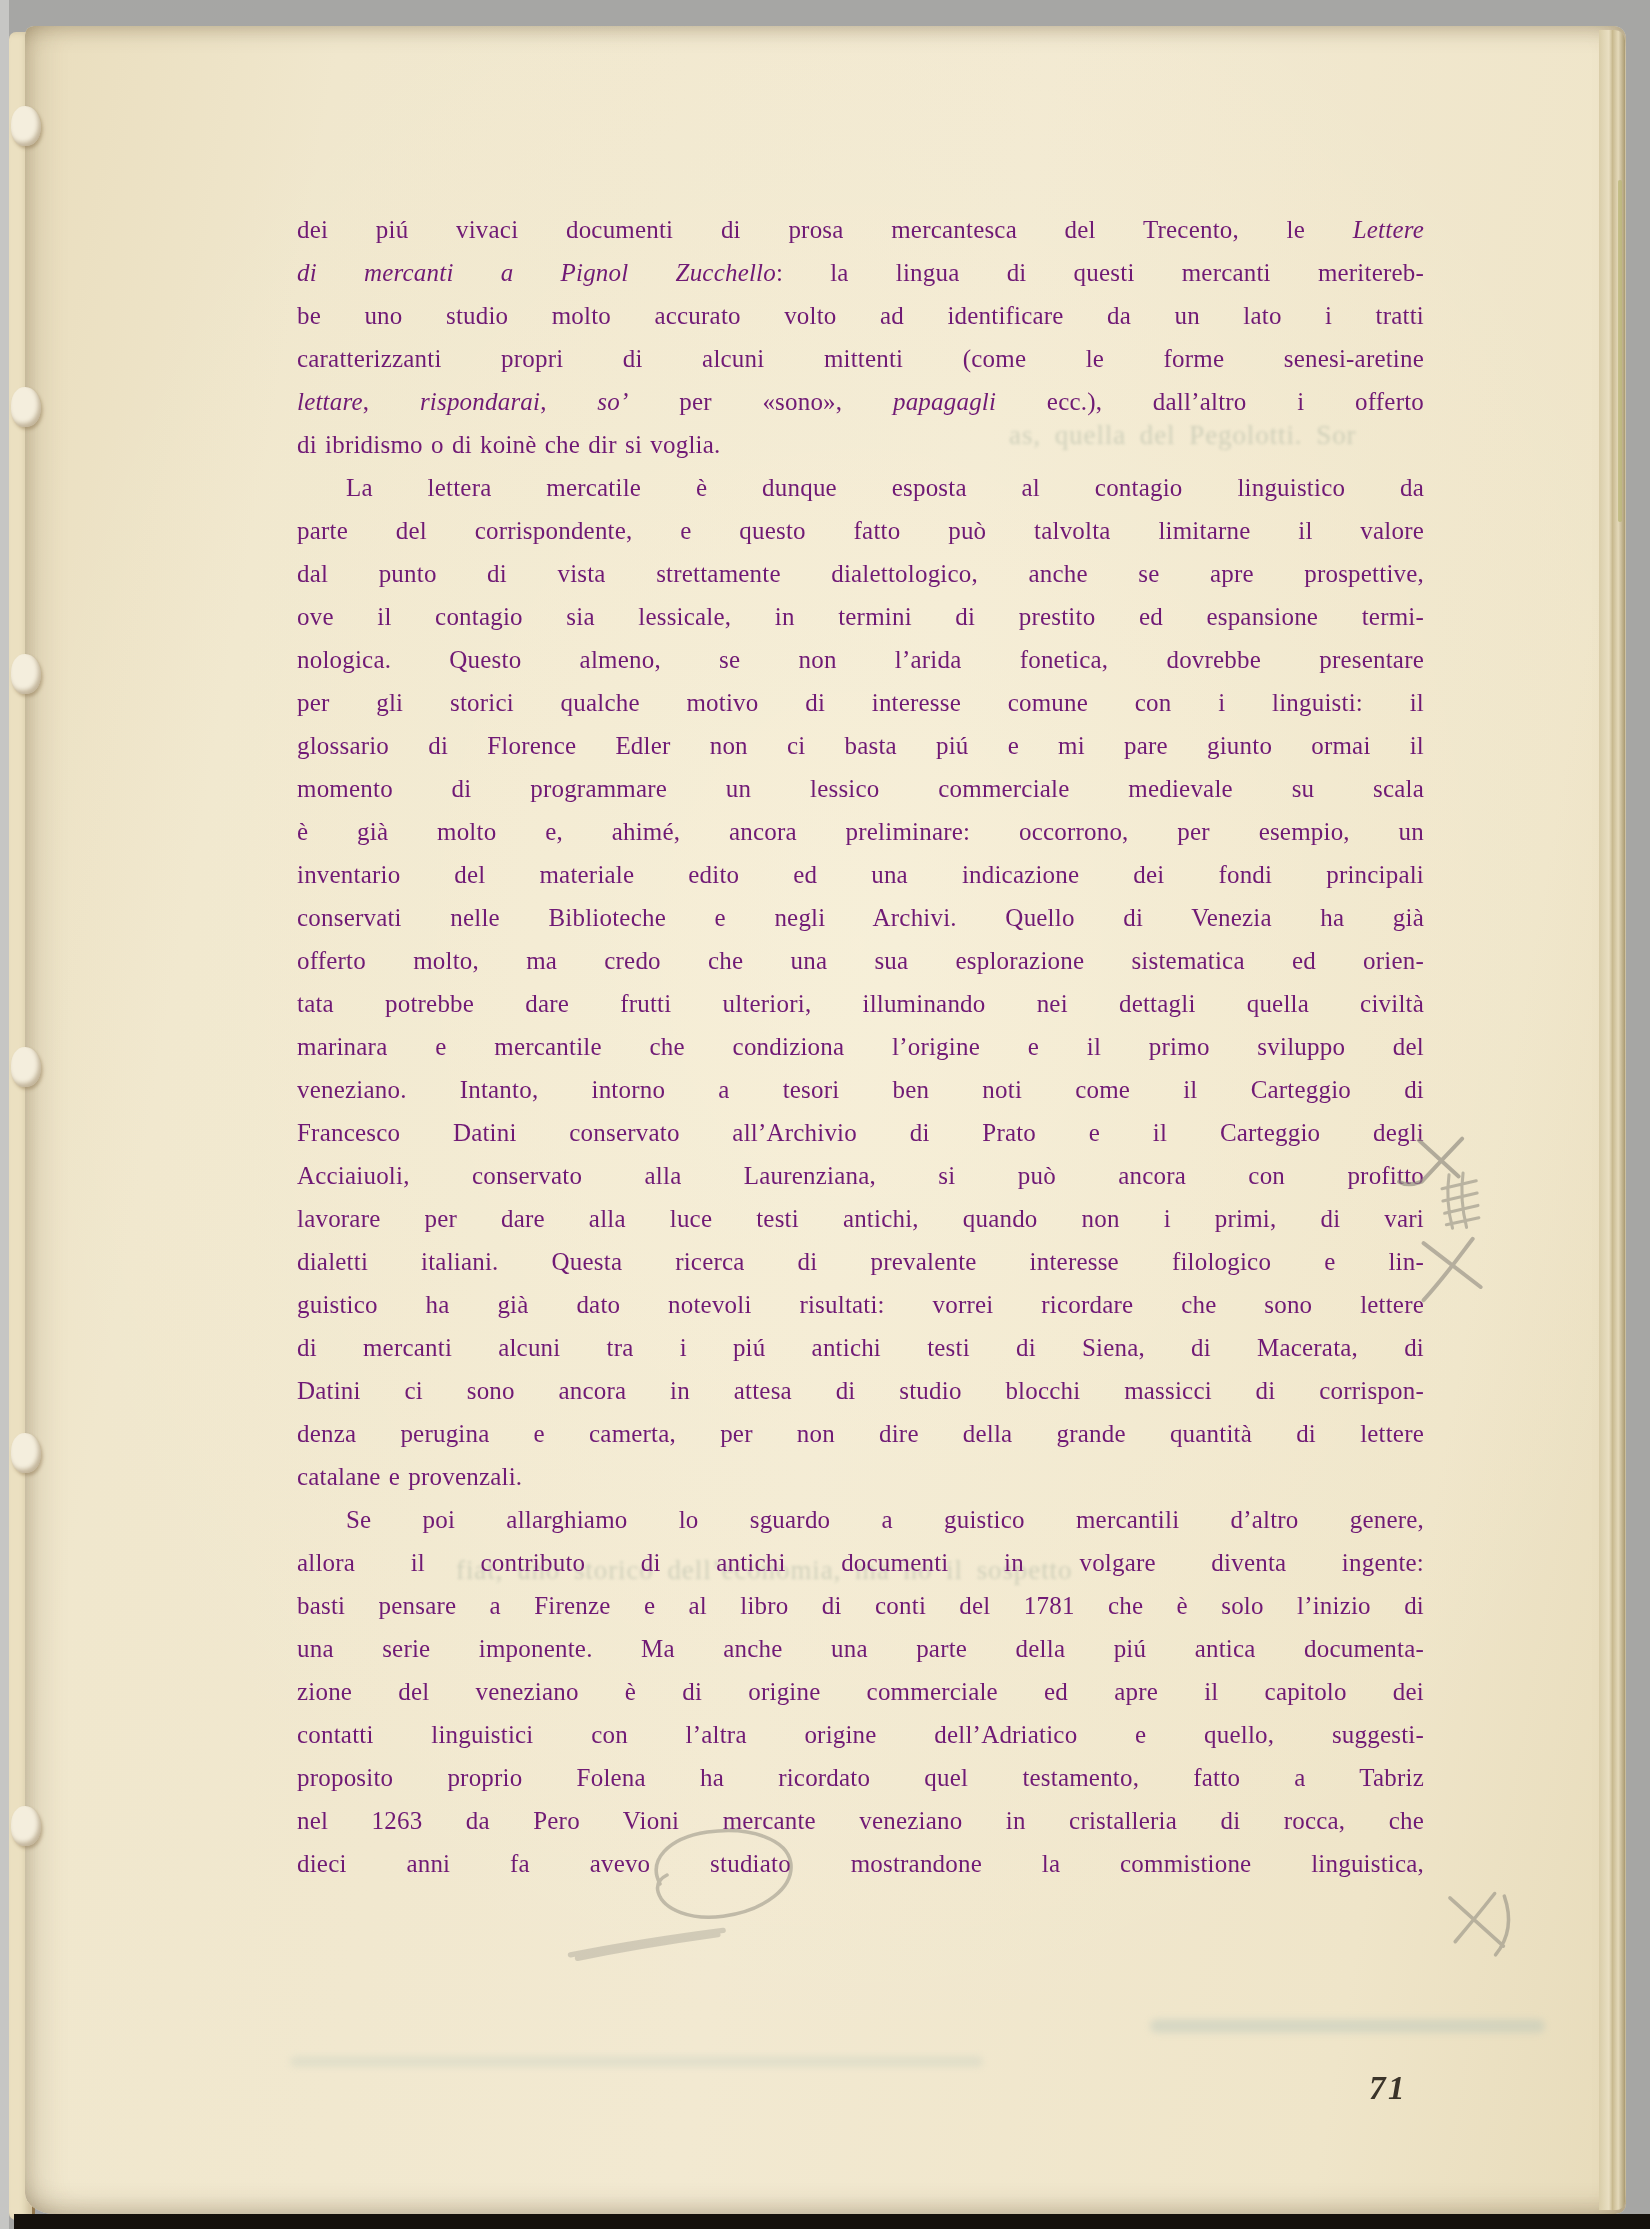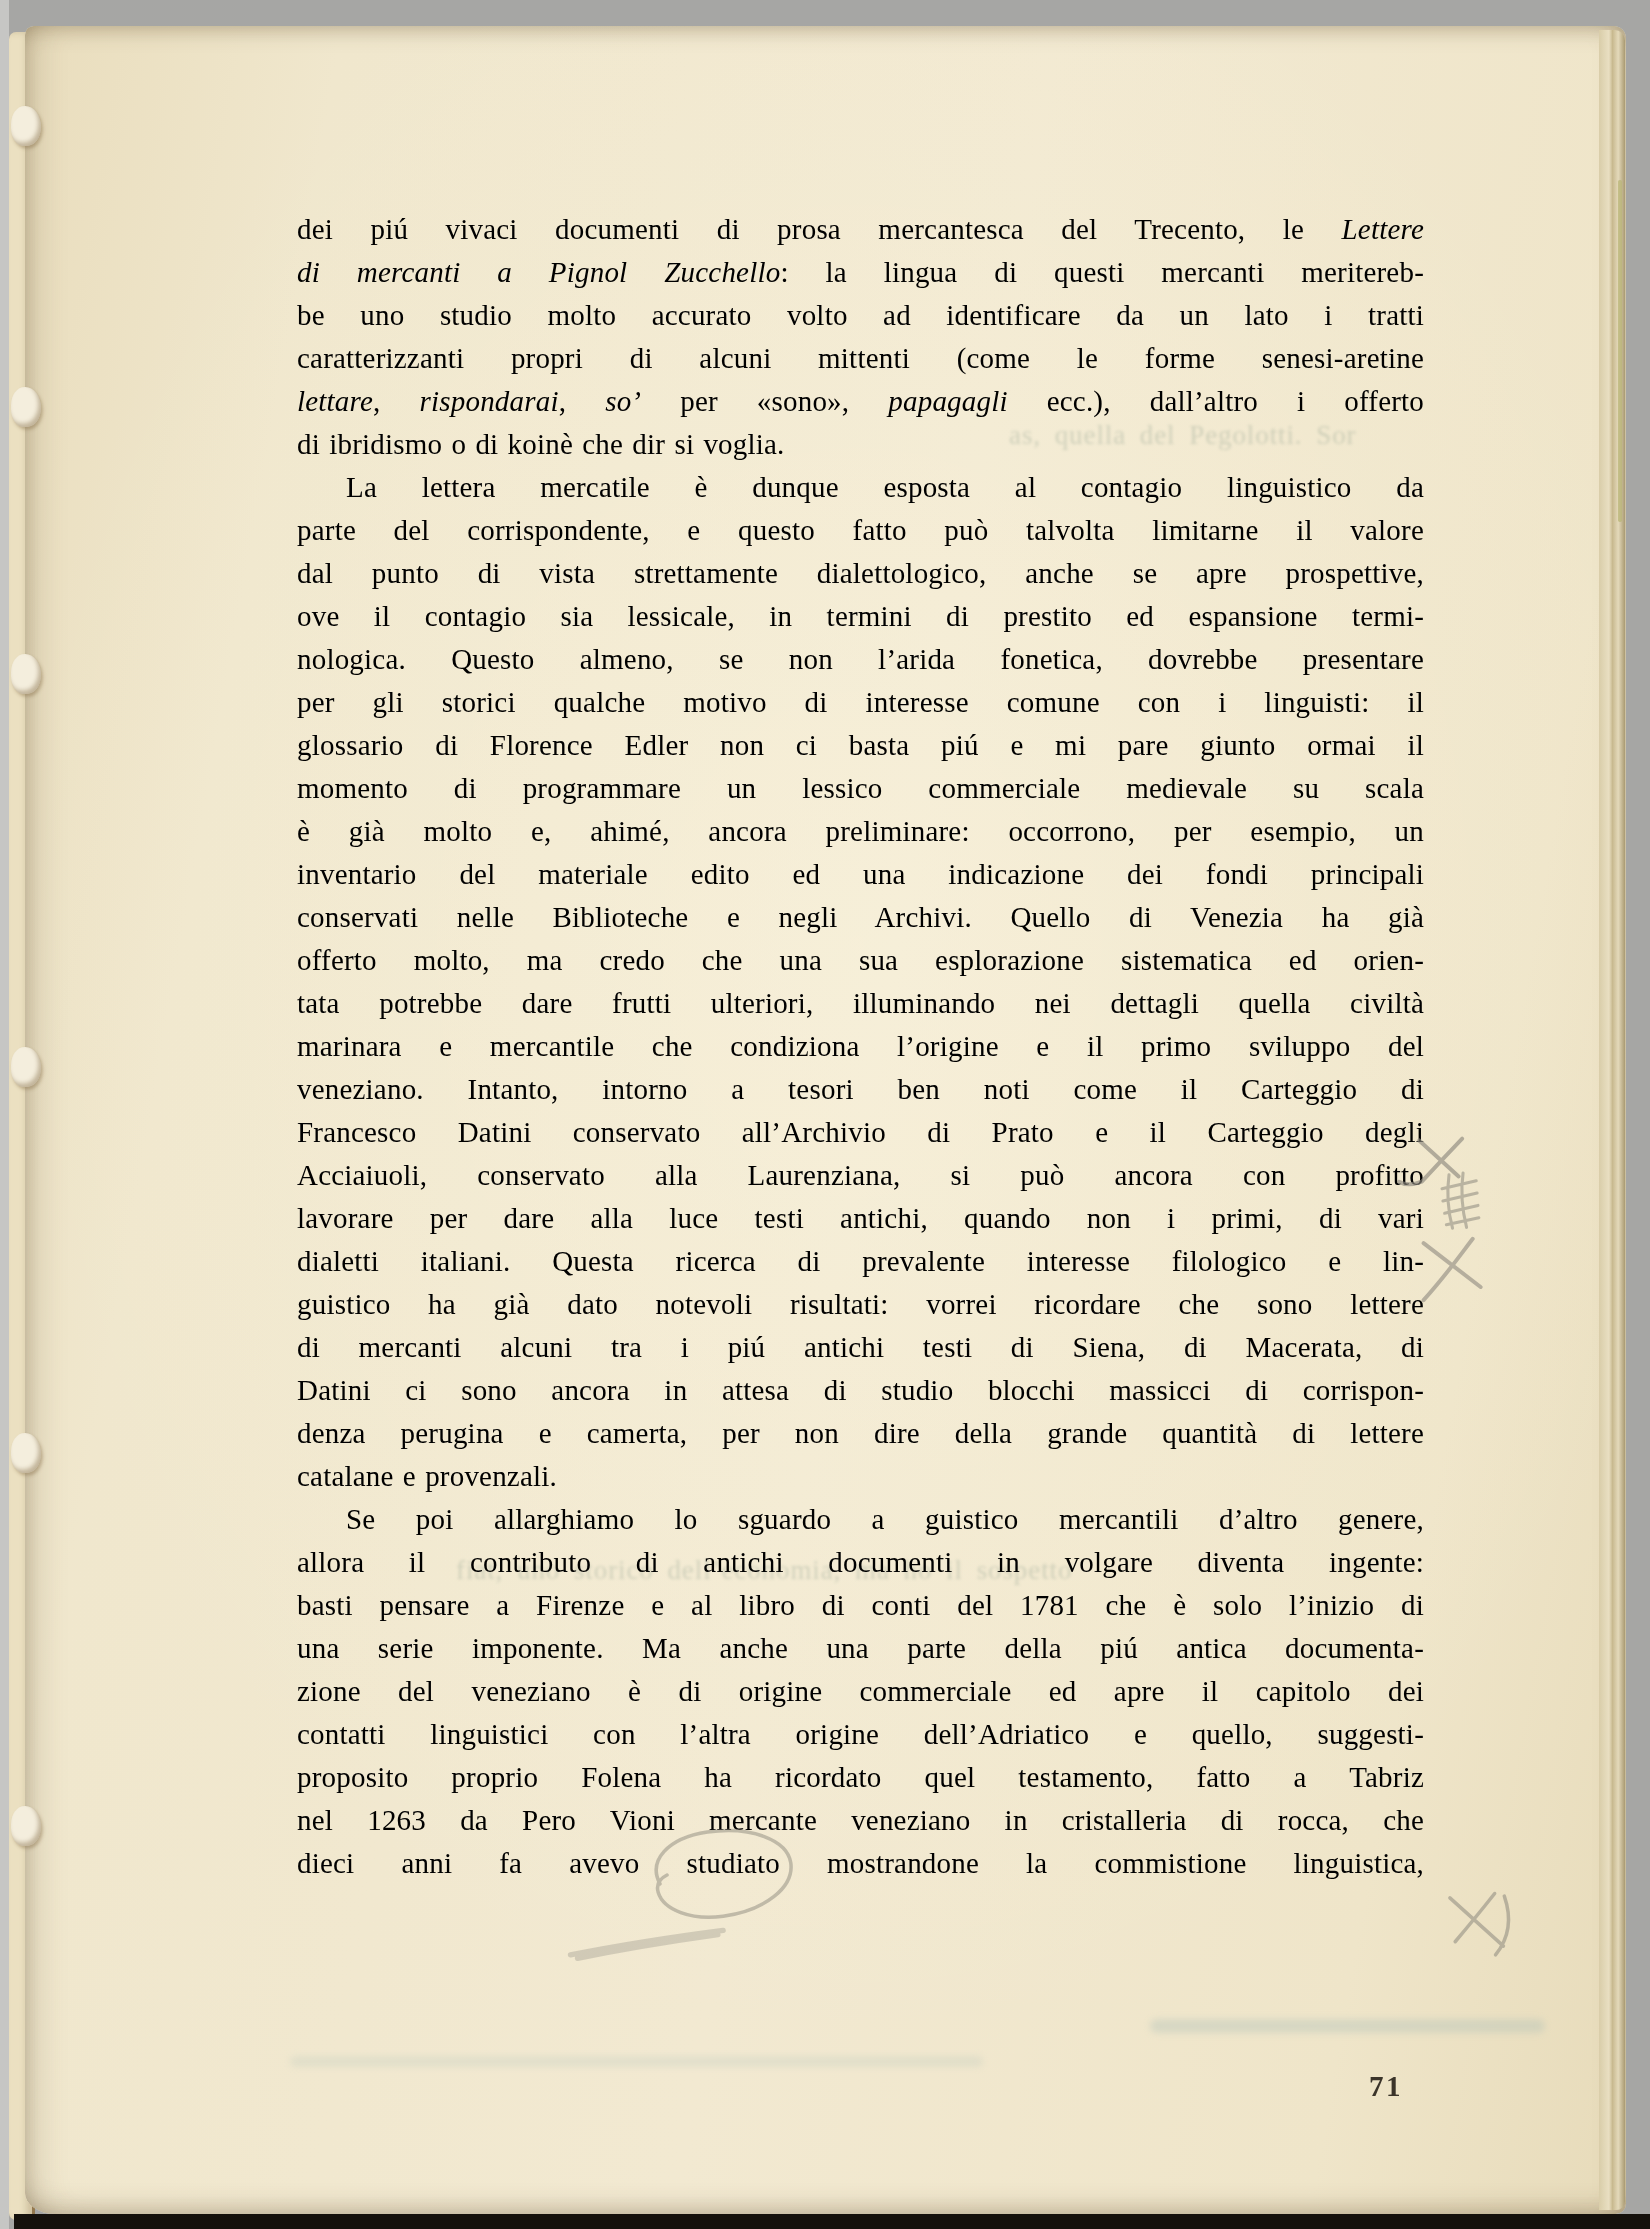--- a/index.html
+++ b/index.html
@@ -52,34 +52,34 @@
   .hole{
     position:absolute;left:10.5px;width:30px;height:40px;
     background:#f4eedd;
     border-radius:52% 60% 55% 50%;
     box-shadow:inset -2.6px -3.5px 4.4px rgba(120,95,55,.40), 1.8px 2.6px 3.5px rgba(120,95,55,.38);
   }
 
   
   .text-block{
     position:absolute;left:297px;top:208px;width:1127px;
-    font-size:29px;line-height:43px;color:#000000;
+    font-size:25px;line-height:43px;color:#701a75;
     letter-spacing:0.2px;word-spacing:1.8px;
   }
   .line{
     text-align:justify;text-align-last:justify;
     overflow:hidden;white-space:normal;
   }
   .line.para-end{text-align-last:left;}
   .line.indent{padding-left:49px;}
   .line em{font-style:italic;}
 
   .page-number{
     position:absolute;left:1369px;top:2070px;
-    font-size:29px;font-weight:600;color:#3b342a;letter-spacing:2.6px;
+    font-size:33px;font-weight:600;color:#3b342a;letter-spacing:2.6px;font-style:italic;
   }
 
   
   .ghost{
     position:absolute;color:#7e9383;font-size:27px;
     letter-spacing:0.9px;word-spacing:6.1px;white-space:nowrap;
     opacity:.30;filter:blur(1.4px);
   }
   .ghost-1{left:1009px;top:420px;width:386px;}
   .ghost-2{left:456px;top:1555px;width:966px;}

